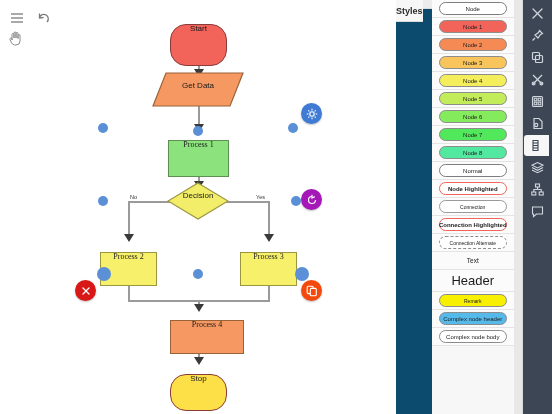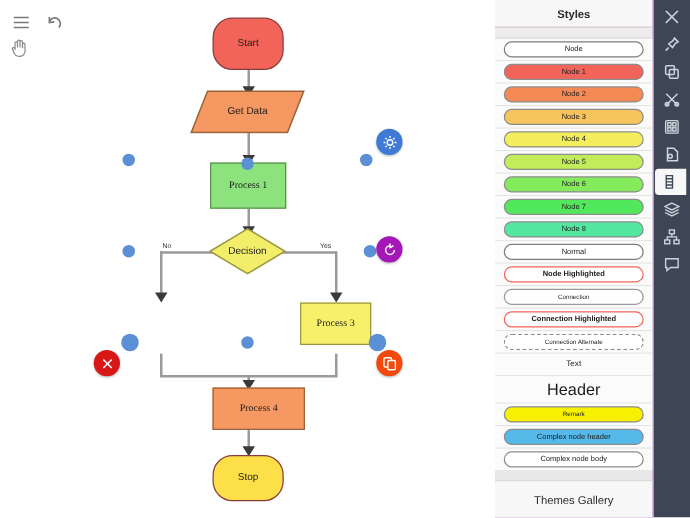--- a/index.html
+++ b/index.html
@@ -27,24 +27,25 @@
     color: #7a7a7a;
   }
   .tl-btn svg { display: block; }
   .tl-menu { left: 6px; top: 7px; }
   .tl-undo { left: 32px; top: 7px; }
   .tl-hand { left: 4px; top: 27px; }
 
   
   .shape {
     position: absolute;
-    display: flex; align-items: center; justify-content: center;
+    display: flex; justify-content: center;
     font-size: 8px; color: #1a1a1a;
     text-align: center;
     line-height: 1.1;
+    margin-top: 10px;
   }
   .shape-label { pointer-events: none; }
 
   .rounded-rect {
     border-radius: 16px;
     border: 1.2px solid #8a3c3c;
   }
   .rect { border: 1.2px solid #6a6a3a; font-family: Liberation Serif, serif; }
   .para { position: absolute; }
   .diamond-wrap { position: absolute; }
@@ -85,22 +86,22 @@
 
   
   .panel {
     position: absolute; right: 0; top: 0;
     width: 156px; height: 414px;
     background: #f2f2f2;
   }
   .panel-inner {
     position: absolute; left: 0; top: 0;
     width: 127px; height: 414px;
-    background: #a21caf;
-    display: flex; flex-direction: column;
+    background: #0c4a6e;
+    display: flex; flex-direction: row;
     border-right: 1px solid #d8d8d8;
   }
   .panel-header {
     height: 22px; flex: 0 0 22px;
     display: flex; align-items: center; justify-content: center;
     font-size: 9px; font-weight: bold; color: #2b2b2b;
     background: #f7f7f7;
     border-bottom: 1px solid #dcdcdc;
   }
   .panel-gap { height: 9px; flex: 0 0 9px; background: #ececec; border-bottom: 1px solid #dcdcdc; }
@@ -248,20 +249,23 @@
 
     <div class="diamond-wrap" style="left:167px; top:182px; width:62px; height:38px;text-decoration:underline;">
       <svg width="62" height="38" viewBox="0 0 62 38" style="display:block;">
         <polygon points="31,1 61,19 31,37 1,19" fill="#F2EE6A" stroke="#9a9640" stroke-width="1.2"></polygon>
       </svg>
       <div class="shape" style="left:0; top:0; width:62px; height:38px;">
         <span class="shape-label">Decision</span>
       </div>
     </div>
 
+    <div class="shape rect" style="left:100px; top:242px; width:57px; height:34px; background:#F7F06B; border-color:#9a9640;">
+      <span class="shape-label">Process 2</span>
+    </div>
 
     <div class="shape rect" style="left:240px; top:242px; width:57px; height:34px; background:#F7F06B; border-color:#9a9640;">
       <span class="shape-label">Process 3</span>
     </div>
 
     <div class="shape rect" style="left:170px; top:310px; width:74px; height:34px; background:#F59862; border-color:#9a6238;">
       <span class="shape-label">Process 4</span>
     </div>
 
     <div class="shape rounded-rect" style="left:170px; top:364px; width:57px; height:37px; background:#fde047;">
@@ -370,21 +374,20 @@
             <div class="pill thin" style="background: rgb(247, 240, 0); border-color: rgb(140, 140, 140);">Remark</div>
           </div>
           <div class="style-row">
             <div class="pill" style="background: rgb(85, 185, 234); border-color: rgb(140, 140, 140);">Complex node header</div>
           </div>
           <div class="style-row">
             <div class="pill" style="background: rgb(255, 255, 255); border-color: rgb(140, 140, 140);">Complex node body</div>
           </div>
         </div>
       <div class="footer-shade"></div>
-      <div class="panel-footer">Themes Gallery</div>
     </div>
 
     <div class="rail" id="rail">
         <div class="rail-btn">
           <svg width="13" height="13" viewBox="0 0 13 13">
             <g stroke="currentColor" stroke-width="1.3" stroke-linecap="round">
               <line x1="2" y1="2" x2="11" y2="11"></line>
               <line x1="11" y1="2" x2="2" y2="11"></line>
             </g>
           </svg>

